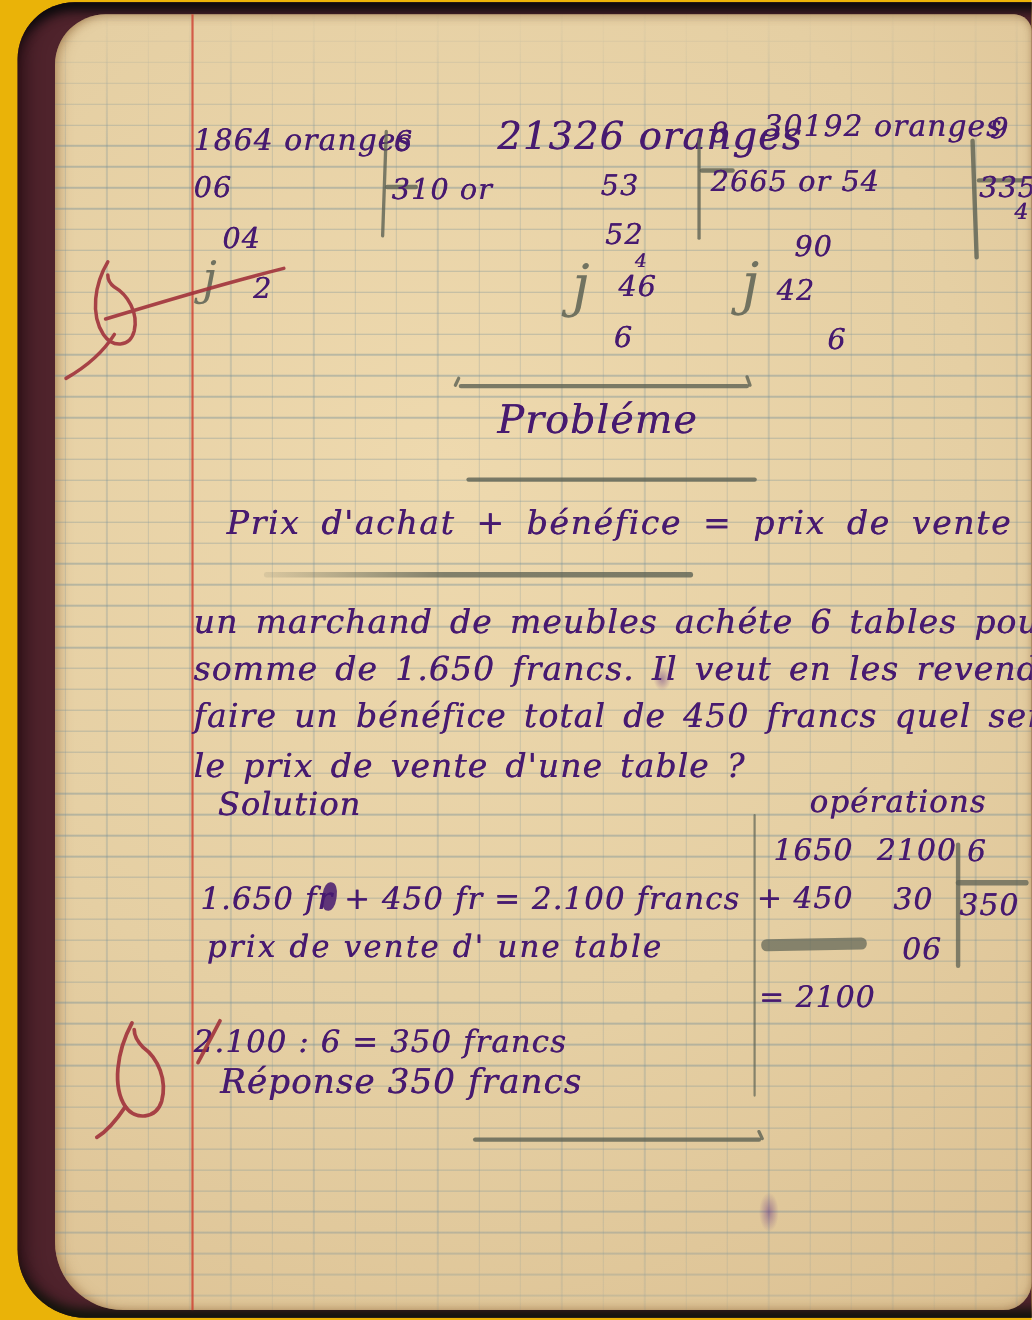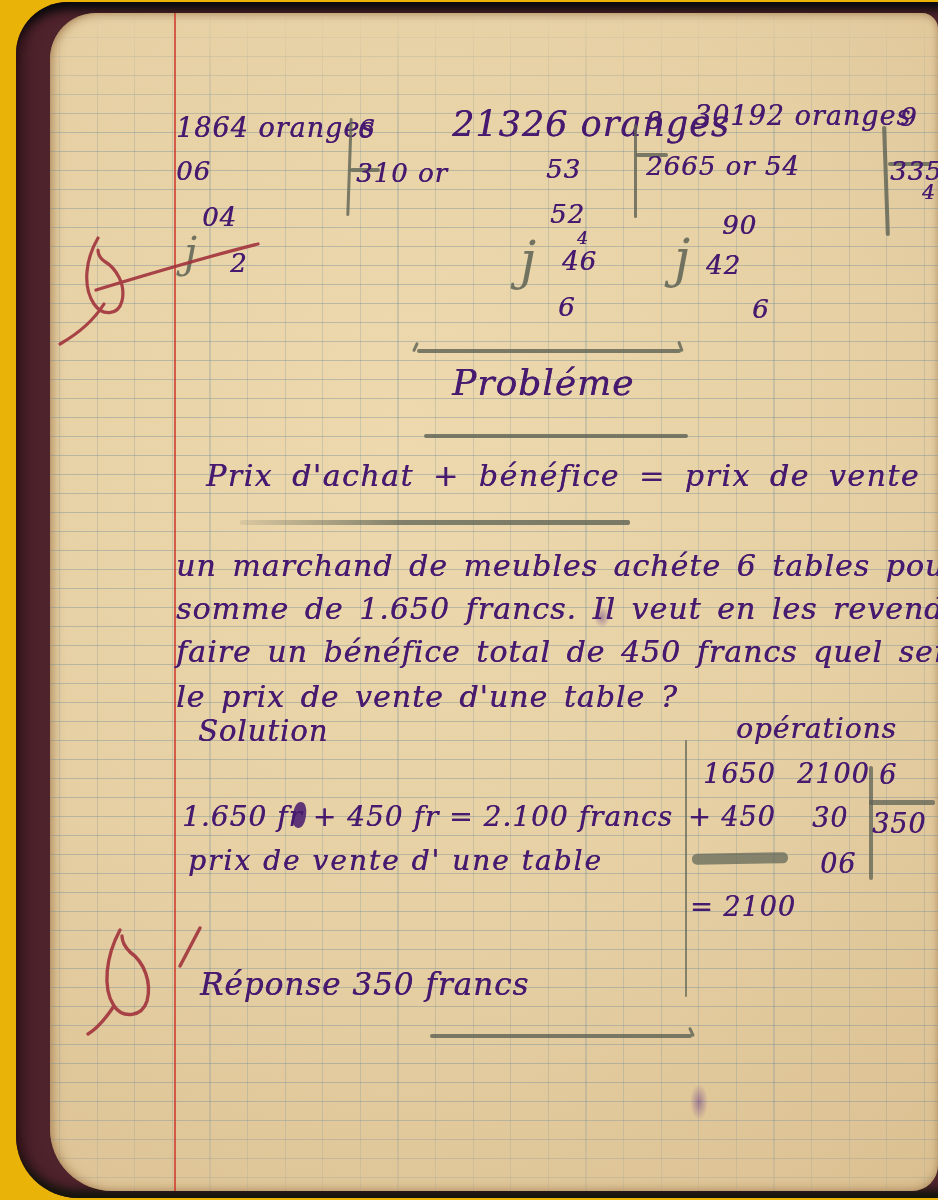--- a/index.html
+++ b/index.html
@@ -96,20 +96,21 @@
   <span class="hw" style="left:176px;top:679px;font-size:30px;word-spacing:5px">le prix de vente d'une table ?</span>
   <div class="blot" style="left:594px;top:606px;width:16px;height:22px"></div>
 
   <span class="hw" style="left:198px;top:714px;font-size:29px">Solution</span>
   <span class="hw" style="left:736px;top:712px;font-size:28px">opérations</span>
   <div class="pline" style="left:685px;top:740px;width:2.2px;height:257px;opacity:.7"></div>
 
   <span class="hw" style="left:182px;top:800px;font-size:28px">1.650 fr + 450 fr = 2.100 francs</span>
   <div class="scribble" style="left:293px;top:802px;width:13px;height:26px;transform:rotate(8deg)"></div>
   <span class="hw" style="left:188px;top:844px;font-size:28px;letter-spacing:2px">prix de vente d' une table</span>
+  <span class="hw" style="left:176px;top:930px;font-size:28px">2.100 : 6 = 350 francs</span>
   <span class="hw" style="left:200px;top:966px;font-size:31px">Réponse 350 francs</span>
 
   <span class="hw" style="left:703px;top:758px;font-size:27px">1650</span>
   <span class="hw" style="left:688px;top:801px;font-size:27px">+ 450</span>
   <div class="pline" style="left:692px;top:853px;width:96px;height:11px;border-radius:5px;opacity:.7;transform:rotate(-1deg)"></div>
   <span class="hw" style="left:690px;top:891px;font-size:27px">= 2100</span>
 
   <span class="hw" style="left:797px;top:758px;font-size:27px">2100</span>
   <div class="pline" style="left:869px;top:766px;width:4px;height:114px;opacity:.75"></div>
   <div class="pline" style="left:869px;top:800px;width:66px;height:5px;opacity:.75"></div>

